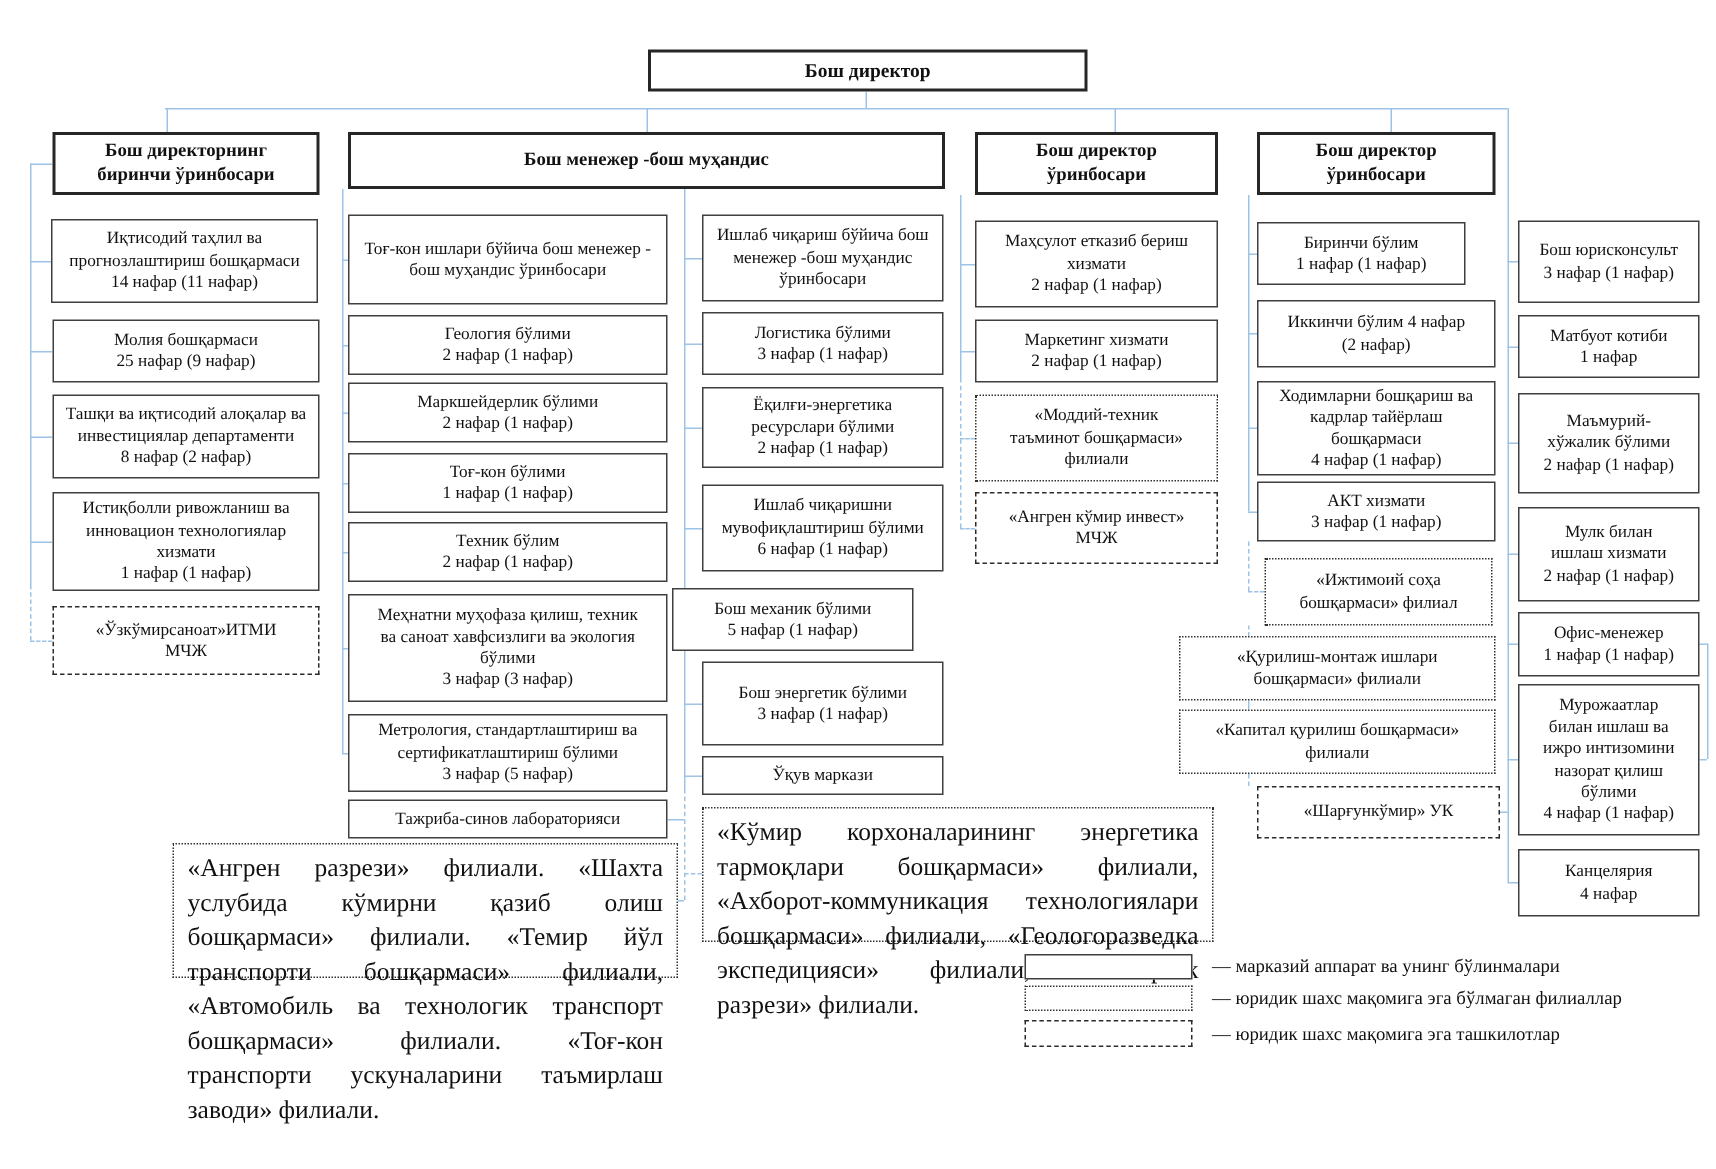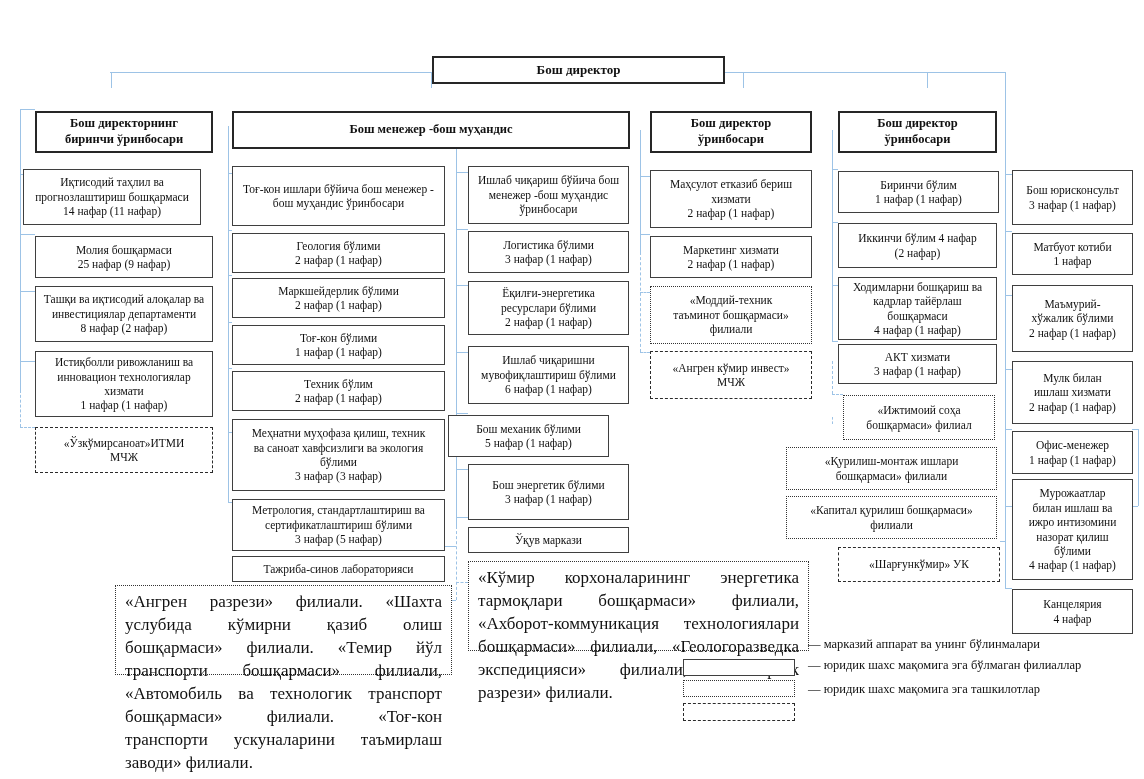--- a/index.html
+++ b/index.html
@@ -1,21 +1,21 @@
 <!DOCTYPE html>
 <html><head>
 <meta charset="utf-8">
 <style>
   html,body{margin:0;padding:0;background:#fff;}
   .stage{position:relative;width:1144px;height:779px;background:#fff;overflow:hidden;
          font-family:"Liberation Serif", serif;}
   .node{position:absolute;box-sizing:border-box;border:1px solid #3f3f3f;background:#fff;
         display:flex;align-items:center;justify-content:center;text-align:center;
         white-space:pre-line;font:11.5px/1.25 "Liberation Serif", serif;color:#111;
-        padding:2px 4px;margin-top:23px;}
+        padding:2px 4px;}
   .hd{border-width:2px;border-color:#262626;font-weight:bold;font-size:12.5px;}
   .root{font-size:13px;}
   .dot{border:1.6px dotted #333;}
   .dd{border:1.6px dashed #2b2b2b;}
   .just{text-align:justify;align-items:flex-start;justify-content:flex-start;
         white-space:normal;padding:5px 9px;font-size:17px;line-height:1.35;}
   .ln{position:absolute;background:#9dc3e6;}
   .ln.h{height:1px;} .ln.v{width:1px;}
   .ln.dash-h{background:none;height:0;border-top:1px dashed #9dc3e6;}
   .ln.dash-v{background:none;width:1px;background:none;border-left:1px dashed #9dc3e6;width:0;}
@@ -91,21 +91,21 @@
   <i class="ln dash-h" style="left:832px;top:394px;width:11px"></i>
   <i class="ln dash-v" style="left:832px;top:417px;height:7px"></i>
   <i class="ln dash-v" style="left:832px;top:467px;height:6px"></i>
   <i class="ln dash-v" style="left:832px;top:516px;height:8px"></i>
   <i class="ln dash-h" style="left:1000px;top:541px;width:5px"></i>
 
   <div class="node hd root" style="left:432px;top:33px;width:293px;height:28px">Бош директор</div>
 
   <div class="node hd" style="left:35px;top:88px;width:178px;height:42px">Бош директорнинг
 биринчи ўринбосари</div>
-  <div class="node" style="left:23px;top:146px;width:178px;height:56px">Иқтисодий таҳлил ва
+  <div class="node" style="left:34px;top:146px;width:178px;height:56px">Иқтисодий таҳлил ва
 прогнозлаштириш бошқармаси
 14 нафар (11 нафар)</div>
   <div class="node" style="left:35px;top:213px;width:178px;height:42px">Молия бошқармаси
 25 нафар (9 нафар)</div>
   <div class="node" style="left:35px;top:263px;width:178px;height:56px">Ташқи ва иқтисодий алоқалар ва
 инвестициялар департаменти
 8 нафар (2 нафар)</div>
   <div class="node" style="left:35px;top:328px;width:178px;height:66px">Истиқболли ривожланиш ва
 инновацион технологиялар
 хизмати
@@ -161,21 +161,21 @@
   <div class="node" style="left:650px;top:213px;width:162px;height:42px">Маркетинг хизмати
 2 нафар (1 нафар)</div>
   <div class="node dot" style="left:650px;top:263px;width:162px;height:58px">«Моддий-техник
 таъминот бошқармаси»
 филиали</div>
   <div class="node dd" style="left:650px;top:328px;width:162px;height:48px">«Ангрен кўмир инвест»
 МЧЖ</div>
 
   <div class="node hd" style="left:838px;top:88px;width:159px;height:42px">Бош директор
 ўринбосари</div>
-  <div class="node" style="left:838px;top:148px;width:161px;height:42px">Биринчи бўлим
+  <div class="node" style="left:838px;top:148px;width:139px;height:42px">Биринчи бўлим
 1 нафар (1 нафар)</div>
   <div class="node" style="left:838px;top:200px;width:159px;height:45px">Иккинчи бўлим 4 нафар
 (2 нафар)</div>
   <div class="node" style="left:838px;top:254px;width:159px;height:63px">Ходимларни бошқариш ва
 кадрлар тайёрлаш
 бошқармаси
 4 нафар (1 нафар)</div>
   <div class="node" style="left:838px;top:321px;width:159px;height:40px">АКТ хизмати
 3 нафар (1 нафар)</div>
   <div class="node dot" style="left:843px;top:372px;width:152px;height:45px">«Ижтимоий соҳа

